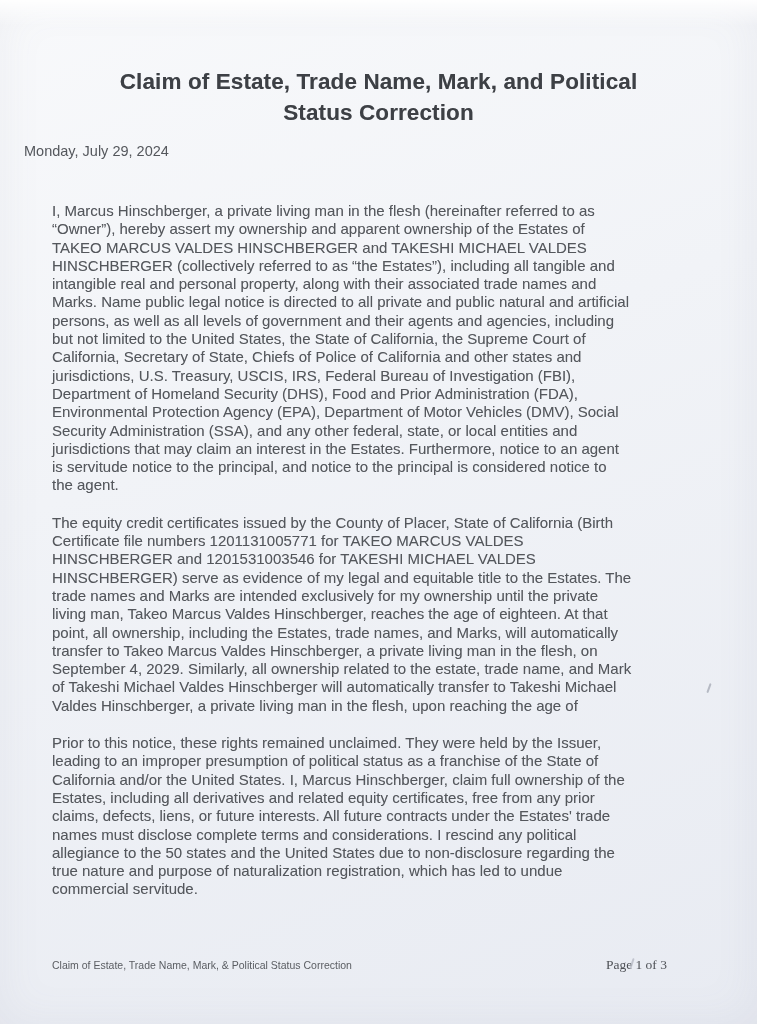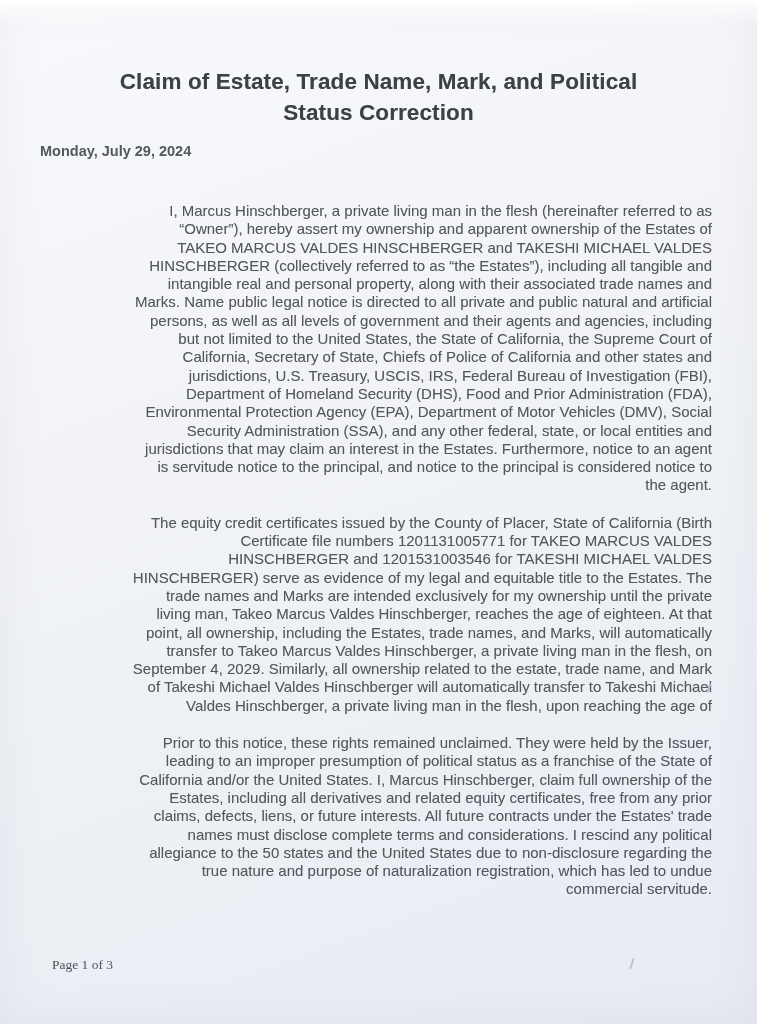--- a/index.html
+++ b/index.html
@@ -28,29 +28,28 @@
     max-width: 580px;
     text-align: center;
     font-size: 22.5px;
     line-height: 31px;
     font-weight: bold;
     letter-spacing: 0.1px;
     color: var(--title, #3d4045);
     text-shadow: 0 0 0.5px rgba(60,64,70,0.35);
   }
   .date-line {
-    margin: 15px 0 0 40px;
+    margin: 15px 0 0 24px;
     font-size: 14.5px;
     color: var(--text, #54575c);
-    font-weight: bold;
   }
   .doc-body {
     margin: 43px 45px 0 52px;
   }
-  .para { margin: 0 0 19px 0; text-align: right; }
+  .para { margin: 0 0 19px 0; }
   .line {
     font-size: 15px;
     line-height: 18.3px;
     white-space: pre;
     color: var(--text, #54575c);
     text-shadow: 0 0 0.5px rgba(84,87,92,0.3);
   }
   .footer {
     position: absolute;
     left: 52px;
@@ -120,19 +119,20 @@
         <div class="line">Estates, including all derivatives and related equity certificates, free from any prior</div>
         <div class="line">claims, defects, liens, or future interests. All future contracts under the Estates' trade</div>
         <div class="line">names must disclose complete terms and considerations. I rescind any political</div>
         <div class="line">allegiance to the 50 states and the United States due to non-disclosure regarding the</div>
         <div class="line">true nature and purpose of naturalization registration, which has led to undue</div>
         <div class="line">commercial servitude.</div>
       </div>
     </div>
 
   <div class="footer">
+    <span class="footer-left">Claim of Estate, Trade Name, Mark, &amp; Political Status Correction</span>
     <span class="footer-right">Page 1 of 3</span>
   </div>
 
   <div class="artifact artifact-1"></div>
   <div class="artifact artifact-2"></div>
 
 </div>
 
 </body></html>

